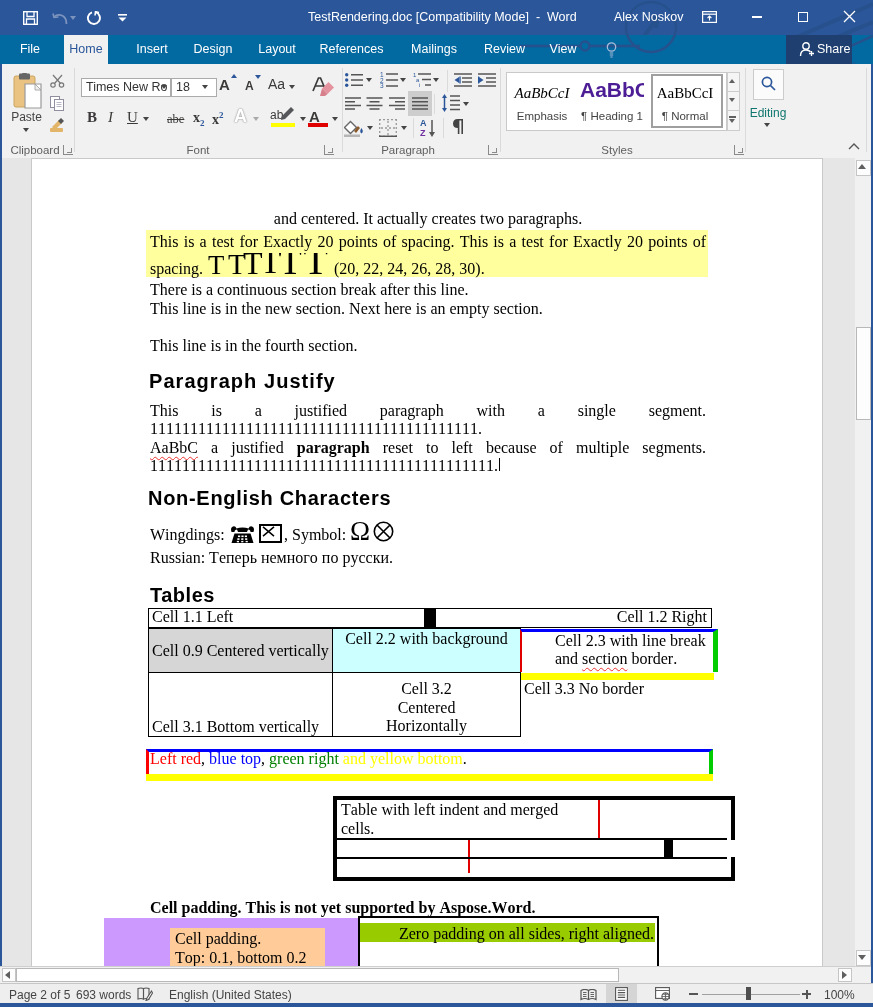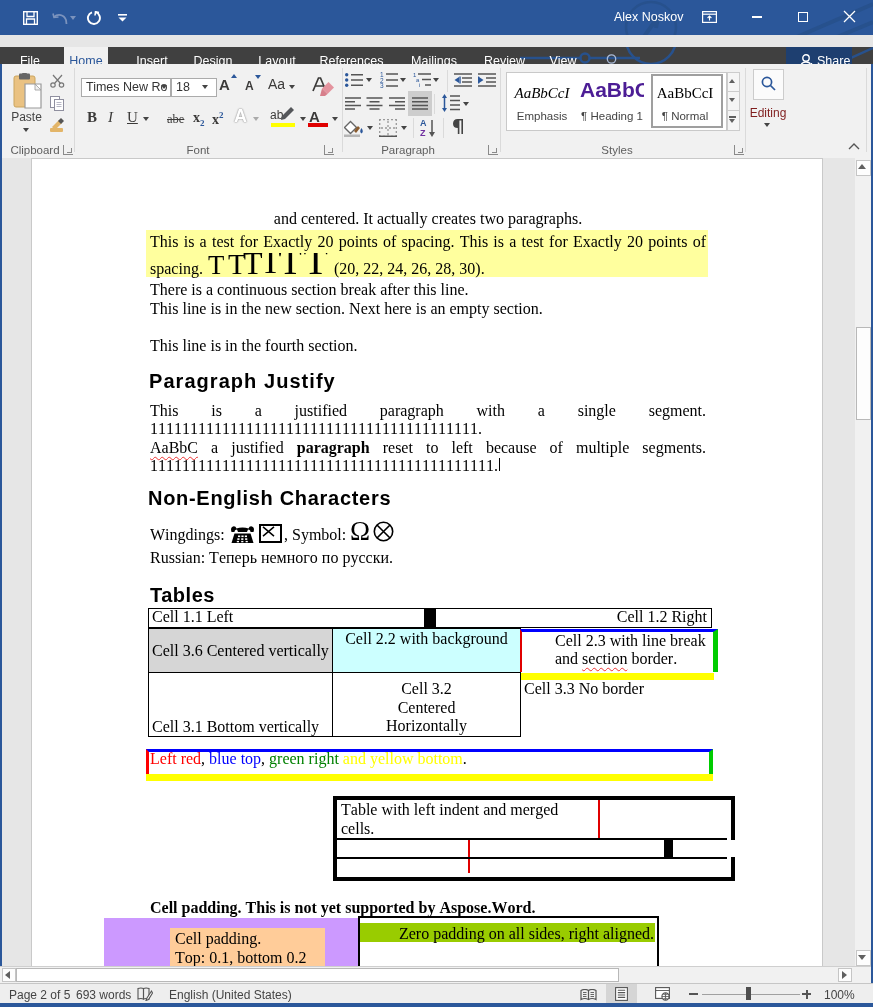--- a/index.html
+++ b/index.html
@@ -1,18 +1,18 @@
 <!DOCTYPE html>
 <html><head><meta charset="utf-8"><style>
 html,body{margin:0;padding:0;}
 #app{position:relative;width:873px;height:1007px;overflow:hidden;background:#e6e6e6;font-family:"Liberation Sans",sans-serif;}
 .abs{position:absolute;}
 
 .titlebar{position:absolute;left:0;top:0;width:873px;height:35px;background:#2b579a;overflow:hidden;}
-.tabrow{position:absolute;left:0;top:35px;width:873px;height:29px;background:#404040;margin-top:12px;}
+.tabrow{position:absolute;left:0;top:35px;width:873px;height:29px;background:#0369a1;}
 .tab{position:absolute;top:0;height:29px;line-height:29px;color:#fff;font-size:12.5px;text-align:center;}
 .titletext{color:#fff;font-size:12.5px;line-height:35px;}
 
 .ribbon{position:absolute;left:0;top:64px;width:873px;height:94px;background:#f1f1f1;border-bottom:1px solid #d2d2d2;}
 .gsep{position:absolute;top:4px;width:1px;height:84px;background:#dadada;}
 .glabel{position:absolute;top:80px;font-size:11.5px;color:#5e5e5e;}
 .launch{position:absolute;width:9px;height:9px;border-left:1px solid #8a8a8a;border-bottom:1px solid #8a8a8a;}
 .launch:after{content:"";position:absolute;right:1px;bottom:1px;width:4px;height:4px;border-right:1.5px solid #8a8a8a;border-bottom:1.5px solid #8a8a8a;}
 .combo{position:absolute;background:#fff;border:1px solid #ababab;font-size:12.5px;color:#333;white-space:nowrap;overflow:hidden;}
 .caret{position:absolute;width:0;height:0;border-left:3.5px solid transparent;border-right:3.5px solid transparent;border-top:4px solid #666;}
@@ -58,20 +58,21 @@
 
 <svg class="abs" style="left:86px;top:11px" width="15" height="15" viewBox="0 0 15 15" fill="none" stroke="#fff" stroke-width="1.9">
 <path d="M9.5 1.2 A 6 6 0 1 1 6 1.3"></path>
         <path d="M9 4.5 L9.5 0.8 L13 1.5" stroke-width="1.6" fill="none"></path>
 </svg>
 
 <svg class="abs" style="left:118px;top:14px" width="9" height="8" viewBox="0 0 9 8" fill="#fff" stroke="none">
 <rect x="0" y="0" width="9" height="1.6"></rect>
         <path d="M0.5 3.5 L8.5 3.5 L4.5 7.5 Z"></path>
 </svg>
+<div class="titletext abs" style="left:308px;top:0;">TestRendering.doc [Compatibility Mode]&nbsp; -&nbsp; Word</div>
 <div class="titletext abs" style="left:614px;top:0;">Alex Noskov</div>
 
 <svg class="abs" style="left:702px;top:11px" width="15" height="12" viewBox="0 0 15 12" fill="none" stroke="#fff" stroke-width="1.2">
 <rect x="0.6" y="0.6" width="13.8" height="10.8"></rect>
         <path d="M1 3.2 L14 3.2"></path>
         <path d="M7.5 9.5 L7.5 5.2 M5.6 7 L7.5 5 L9.4 7" stroke-width="1.1"></path>
 </svg>
 
 <div class="abs" style="left:752px;top:16px;width:10px;height:1.5px;background:#fff;"></div>
 
@@ -274,21 +275,21 @@
 <div class="tri-d abs" style="left:729px;top:55px;border-left-width:3px;border-right-width:3px;border-top-width:4px;"></div>
 <div class="glabel" style="left:567px;width:100px;text-align:center;">Styles</div>
 <div class="launch" style="left:734px;top:81px;"></div>
 <div class="gsep" style="left:745px;"></div>
 
 <div class="abs" style="left:753px;top:5px;width:29px;height:29px;border:1px solid #ccc;background:#fbfbfb;"></div>
 <svg class="abs" style="left:761px;top:12px" width="15" height="15" viewBox="0 0 15 15" fill="none" stroke="#2b579a" stroke-width="1.7">
 <circle cx="6" cy="6" r="4.6"></circle>
         <path d="M9.5 9.5 L14 14"></path>
 </svg>
-<div class="abs" style="left:743px;top:42px;width:50px;text-align:center;font-size:12px;color:#7f1d1d;">Editing</div>
+<div class="abs" style="left:743px;top:42px;width:50px;text-align:center;font-size:12px;color:#0f766e;">Editing</div>
 <div class="caretb" style="left:764px;top:59px;"></div>
 <svg class="abs" style="left:848px;top:79px" width="12" height="7" viewBox="0 0 12 7" fill="none" stroke="#555" stroke-width="1.4">
 <path d="M1 6 L6 1 L11 6"></path>
 </svg>
 <div class="gsep" style="left:866px;"></div>
 </div>
 
 <div class="canvas"></div>
 <div class="page"></div>
 <div class="abs" style="left:0;top:64px;width:2px;height:943px;background:#2b579a;"></div>
@@ -384,21 +385,21 @@
 </svg>
 <div class="ser abs" style="left:150px;top:549px;">Russian: Теперь немного по русски.</div>
 <div class="hd abs" style="left:150px;top:585.3px;letter-spacing:0.5px;">Tables</div>
 
 <div class="abs" style="left:148px;top:607.5px;width:276px;height:18px;border:1px solid #000;"></div>
 <div class="ser abs" style="left:152px;top:608px;">Cell 1.1 Left</div>
 <div class="abs" style="left:424px;top:607.5px;width:11.5px;height:20.5px;background:#000;"></div>
 <div class="abs" style="left:435px;top:607.5px;width:275px;height:18px;border:1px solid #000;"></div>
 <div class="ser abs" style="left:437px;top:608px;width:270px;text-align:right;">Cell 1.2 Right</div>
 <div class="abs" style="left:148px;top:627.5px;width:183px;height:43px;border:1px solid #000;background:#d6d6d6;"></div>
-<div class="ser abs" style="left:152px;top:641.8px;">Cell 3.6 Centered vertically</div>
+<div class="ser abs" style="left:152px;top:641.8px;">Cell 0.9 Centered vertically</div>
 <div class="abs" style="left:332px;top:627.5px;width:187px;height:43px;border:1px solid #000;background:#ccffff;"></div>
 <div class="ser abs" style="left:333px;top:630px;width:187px;text-align:center;">Cell 2.2 with background</div>
 <div class="abs" style="left:520px;top:628.5px;width:191px;height:40.5px;border-left:2px solid #e00000;border-top:3px solid #0000ff;border-right:5px solid #00cc00;"></div>
 <div class="abs" style="left:521px;top:673.3px;width:193px;height:6.3px;background:#ffff00;"></div>
 <div class="ser abs" style="left:555px;top:631.5px;">Cell 2.3 with line break<br>and <span class="sq">section</span> border.</div>
 <div class="abs" style="left:148px;top:671.5px;width:183px;height:63px;border:1px solid #000;"></div>
 <div class="ser abs" style="left:152px;top:717.5px;">Cell 3.1 Bottom vertically</div>
 <div class="abs" style="left:332px;top:671.5px;width:187px;height:63px;border:1px solid #000;"></div>
 <div class="ser abs" style="left:333px;top:680.4px;width:187px;text-align:center;">Cell 3.2<br>Centered<br>Horizontally</div>
 <div class="ser abs" style="left:524px;top:680.4px;">Cell 3.3 No border</div>

